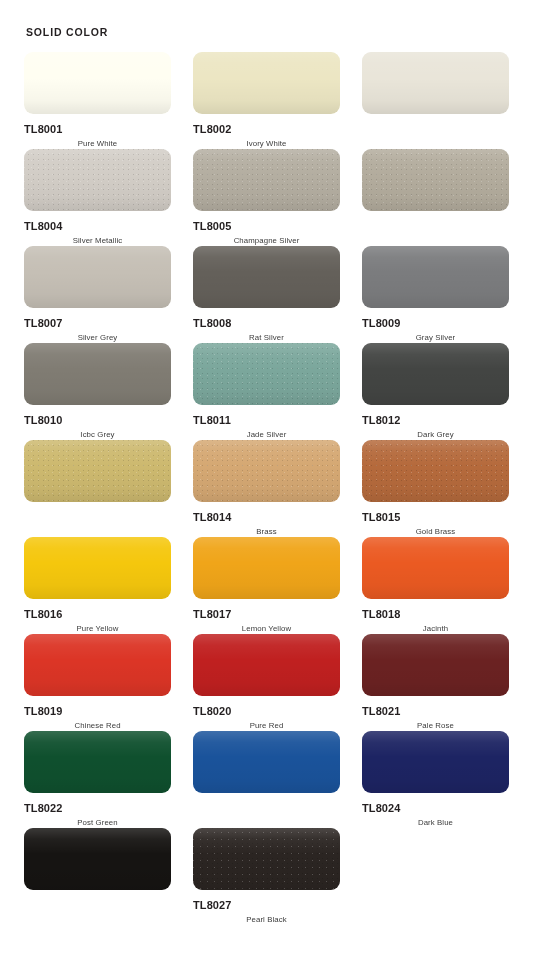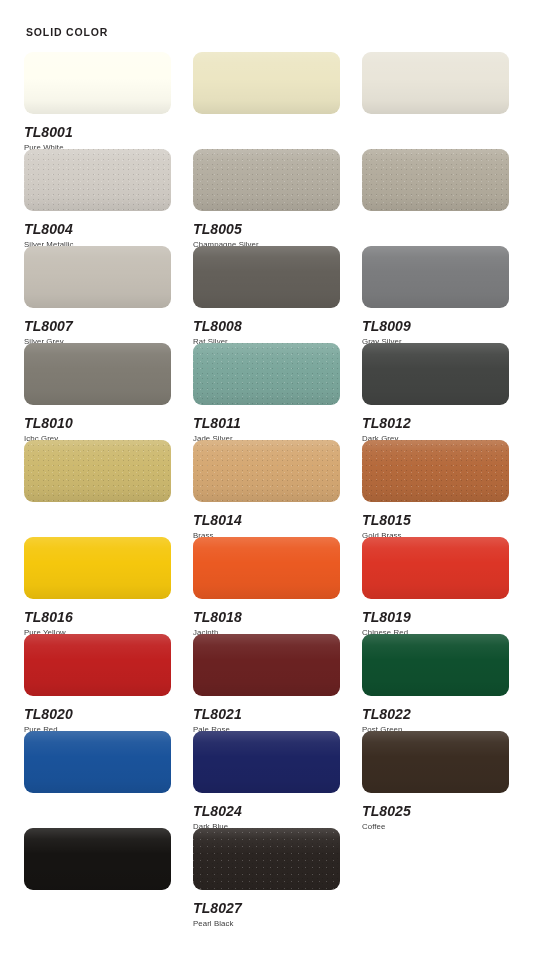--- a/index.html
+++ b/index.html
@@ -86,54 +86,58 @@
     opacity: 0.85;
     pointer-events: none;
   }
 
   .swatch-caption {
     padding-top: 8px;
   }
 
   .swatch-code {
     display: block;
-    font-size: 14px;
+    font-size: 11px;
     font-weight: bold;
     color: #231f20;
     line-height: 1.45;
     letter-spacing: 0.1px;
-    font-style: italic;
   }
 
   .swatch-name {
     display: block;
     font-size: 7.8px;
     font-weight: normal;
     color: #3b3b3b;
     line-height: 1.5;
     letter-spacing: 0.1px;
+    text-align: center;
   }
 </style>
 </head>
 <body>
 
 <div class="page">
 
   <h1 class="page-title">SOLID COLOR</h1>
 
   <div class="swatch-grid">
       <div class="swatch-cell">
         <div class="swatch-chip" style="background-color: rgb(255, 254, 242);"></div>
         <div class="swatch-caption">
           <span class="swatch-code">TL8001</span>
           <span class="swatch-name">Pure White</span>
         </div>
       </div>
       <div class="swatch-cell">
         <div class="swatch-chip" style="background-color: rgb(236, 230, 195);"></div>
+        <div class="swatch-caption">
+          <span class="swatch-code">TL8002</span>
+          <span class="swatch-name">Ivory White</span>
+        </div>
       </div>
       <div class="swatch-cell">
         <div class="swatch-chip" style="background-color: rgb(233, 229, 217);"></div>
       </div>
       <div class="swatch-cell">
         <div class="swatch-chip metallic" style="background-color: rgb(210, 205, 198);"></div>
         <div class="swatch-caption">
           <span class="swatch-code">TL8004</span>
           <span class="swatch-name">Silver Metallic</span>
         </div>
@@ -208,20 +212,27 @@
         </div>
       </div>
       <div class="swatch-cell">
         <div class="swatch-chip" style="background-color: rgb(245, 199, 13);"></div>
         <div class="swatch-caption">
           <span class="swatch-code">TL8016</span>
           <span class="swatch-name">Pure Yellow</span>
         </div>
       </div>
       <div class="swatch-cell">
+        <div class="swatch-chip" style="background-color: rgb(240, 165, 25);"></div>
+        <div class="swatch-caption">
+          <span class="swatch-code">TL8017</span>
+          <span class="swatch-name">Lemon Yellow</span>
+        </div>
+      </div>
+      <div class="swatch-cell">
         <div class="swatch-chip" style="background-color: rgb(235, 90, 34);"></div>
         <div class="swatch-caption">
           <span class="swatch-code">TL8018</span>
           <span class="swatch-name">Jacinth</span>
         </div>
       </div>
       <div class="swatch-cell">
         <div class="swatch-chip" style="background-color: rgb(220, 53, 38);"></div>
         <div class="swatch-caption">
           <span class="swatch-code">TL8019</span>
@@ -253,27 +264,20 @@
         <div class="swatch-chip" style="background-color: rgb(26, 83, 155);"></div>
       </div>
       <div class="swatch-cell">
         <div class="swatch-chip" style="background-color: rgb(29, 36, 99);"></div>
         <div class="swatch-caption">
           <span class="swatch-code">TL8024</span>
           <span class="swatch-name">Dark Blue</span>
         </div>
       </div>
       <div class="swatch-cell">
-        <div class="swatch-chip" style="background-color: rgb(59, 45, 34);"></div>
-        <div class="swatch-caption">
-          <span class="swatch-code">TL8025</span>
-          <span class="swatch-name">Coffee</span>
-        </div>
-      </div>
-      <div class="swatch-cell">
         <div class="swatch-chip" style="background-color: rgb(22, 20, 18);"></div>
       </div>
       <div class="swatch-cell">
         <div class="swatch-chip metallic" style="background-color: rgb(43, 37, 34);"></div>
         <div class="swatch-caption">
           <span class="swatch-code">TL8027</span>
           <span class="swatch-name">Pearl Black</span>
         </div>
       </div>
     </div>

